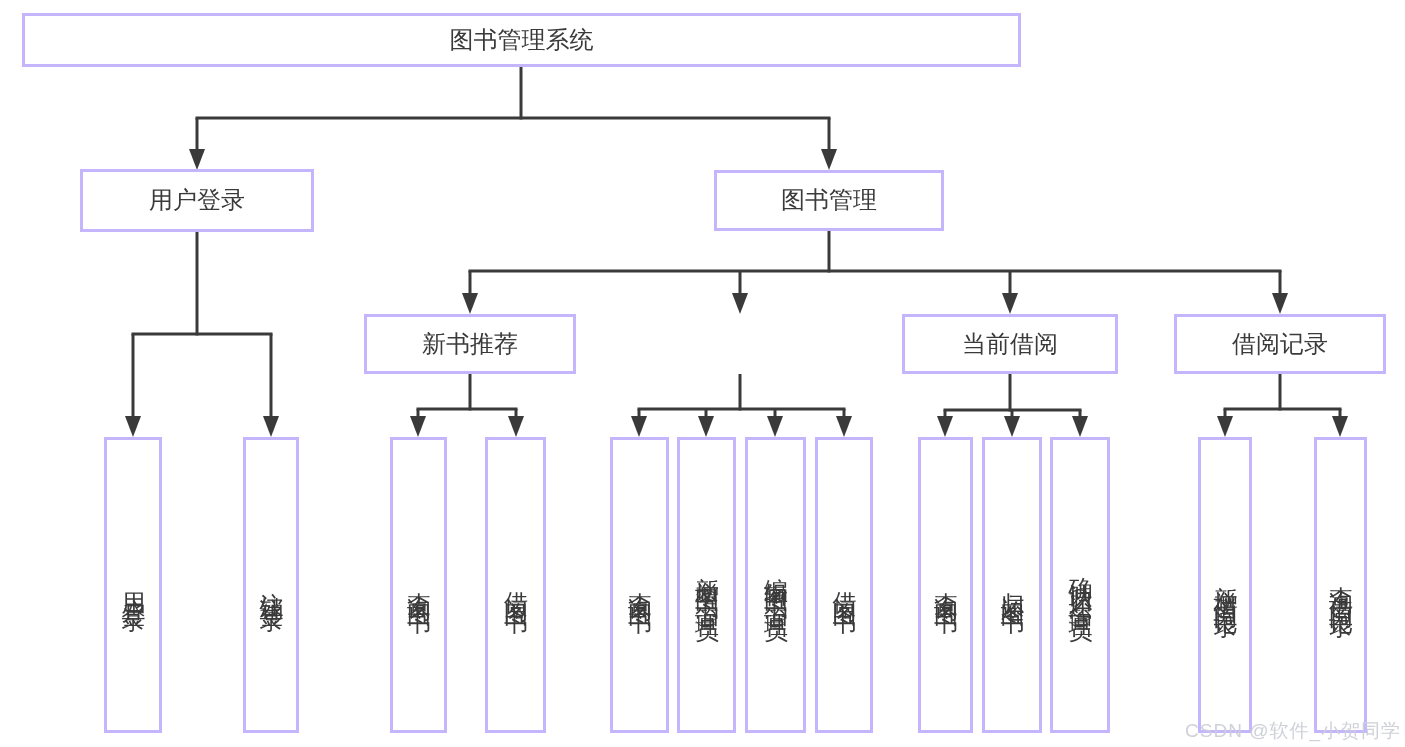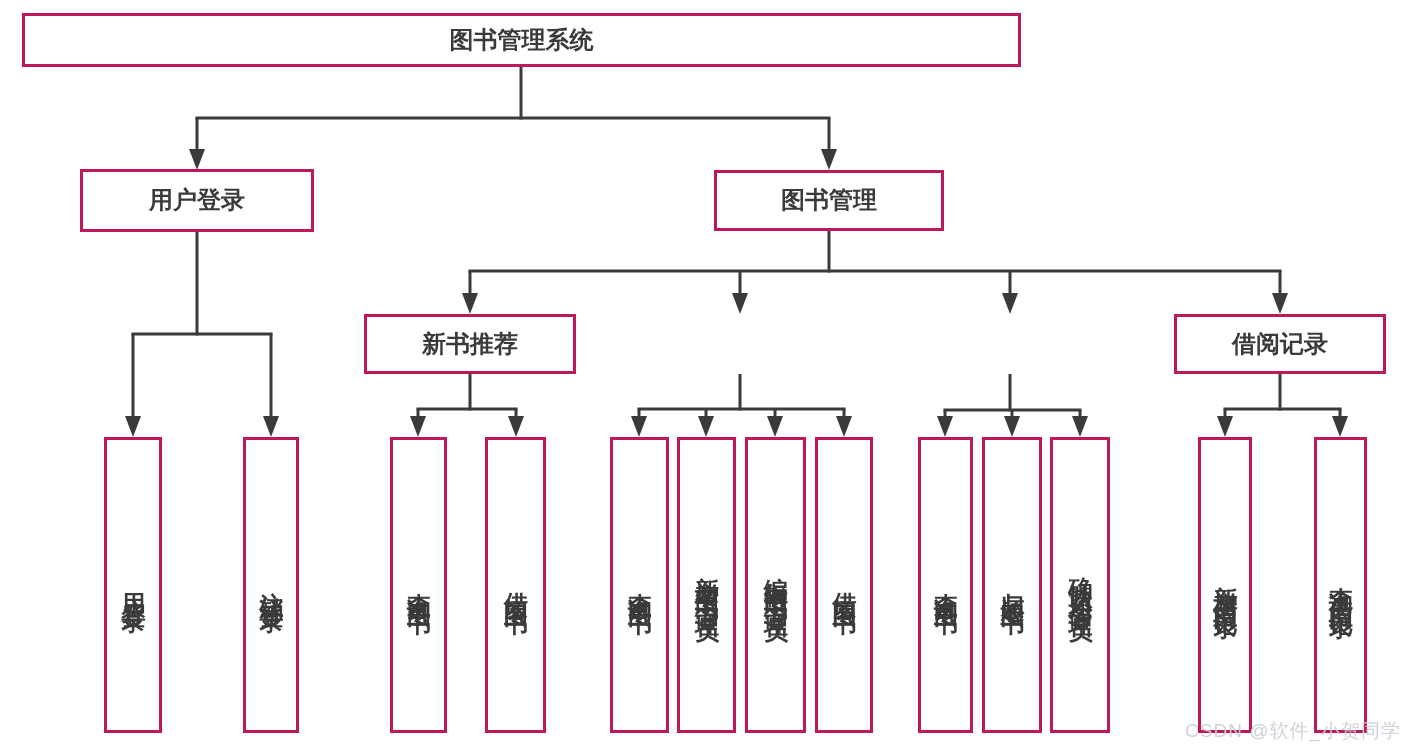--- a/index.html
+++ b/index.html
@@ -2,23 +2,23 @@
 <html><head>
 <meta charset="utf-8">
 <style>
   html,body{margin:0;padding:0;background:#ffffff;}
   .canvas{
     position:relative;width:1405px;height:747px;background:#ffffff;
     font-family:"Liberation Sans", sans-serif;overflow:hidden;
   }
   svg.conn{position:absolute;left:0;top:0;z-index:1;}
   .node{
-    position:absolute;background:#ffffff;border:3px solid #be185d;
+    position:absolute;background:#ffffff;border:3px solid #c4b5fd;
     box-sizing:border-box;display:flex;align-items:center;justify-content:center;
-    color:#3a3a3a;font-size:24px;z-index:2;line-height:1.2;white-space:nowrap;font-weight:bold;
+    color:#3a3a3a;font-size:24px;z-index:2;line-height:1.2;white-space:nowrap;
   }
   .node.v{
     writing-mode:vertical-rl;text-orientation:mixed;
     letter-spacing:6px;white-space:normal;
   }
   .watermark{
     position:absolute;right:4px;bottom:3px;z-index:5;
     font-size:19px;letter-spacing:1px;color:rgba(203,207,213,0.95);
     font-family:"Liberation Sans", sans-serif;
   }
@@ -82,20 +82,21 @@
       <line x1="1340" y1="409" x2="1340" y2="420" stroke="#3a3a3a" stroke-width="3"></line>
       <polygon points="1332,416 1348,416 1340,437" fill="#3a3a3a"></polygon>
     </svg>
 
   <div class="node" style="left:22px;top:13px;width:999px;height:54px">图书管理系统</div>
 
   <div class="node" style="left:80px;top:169px;width:234px;height:63px">用户登录</div>
   <div class="node" style="left:364px;top:314px;width:212px;height:60px">新书推荐</div>
 
   <div class="node" style="left:714px;top:170px;width:230px;height:61px">图书管理</div>
+  <div class="node" style="left:902px;top:314px;width:216px;height:60px">当前借阅</div>
   <div class="node" style="left:1174px;top:314px;width:212px;height:60px">借阅记录</div>
 
   <div class="node v" style="left:104px;top:437px;width:58px;height:296px">用户登录</div>
   <div class="node v" style="left:243px;top:437px;width:56px;height:296px">注销登录</div>
 
   <div class="node v" style="left:390px;top:437px;width:57px;height:296px">查询图书</div>
   <div class="node v" style="left:485px;top:437px;width:61px;height:296px">借阅图书</div>
 
   <div class="node v" style="left:610px;top:437px;width:59px;height:296px">查询图书</div>
   <div class="node v" style="left:677px;top:437px;width:59px;height:296px">新增图书（管理员）</div>

